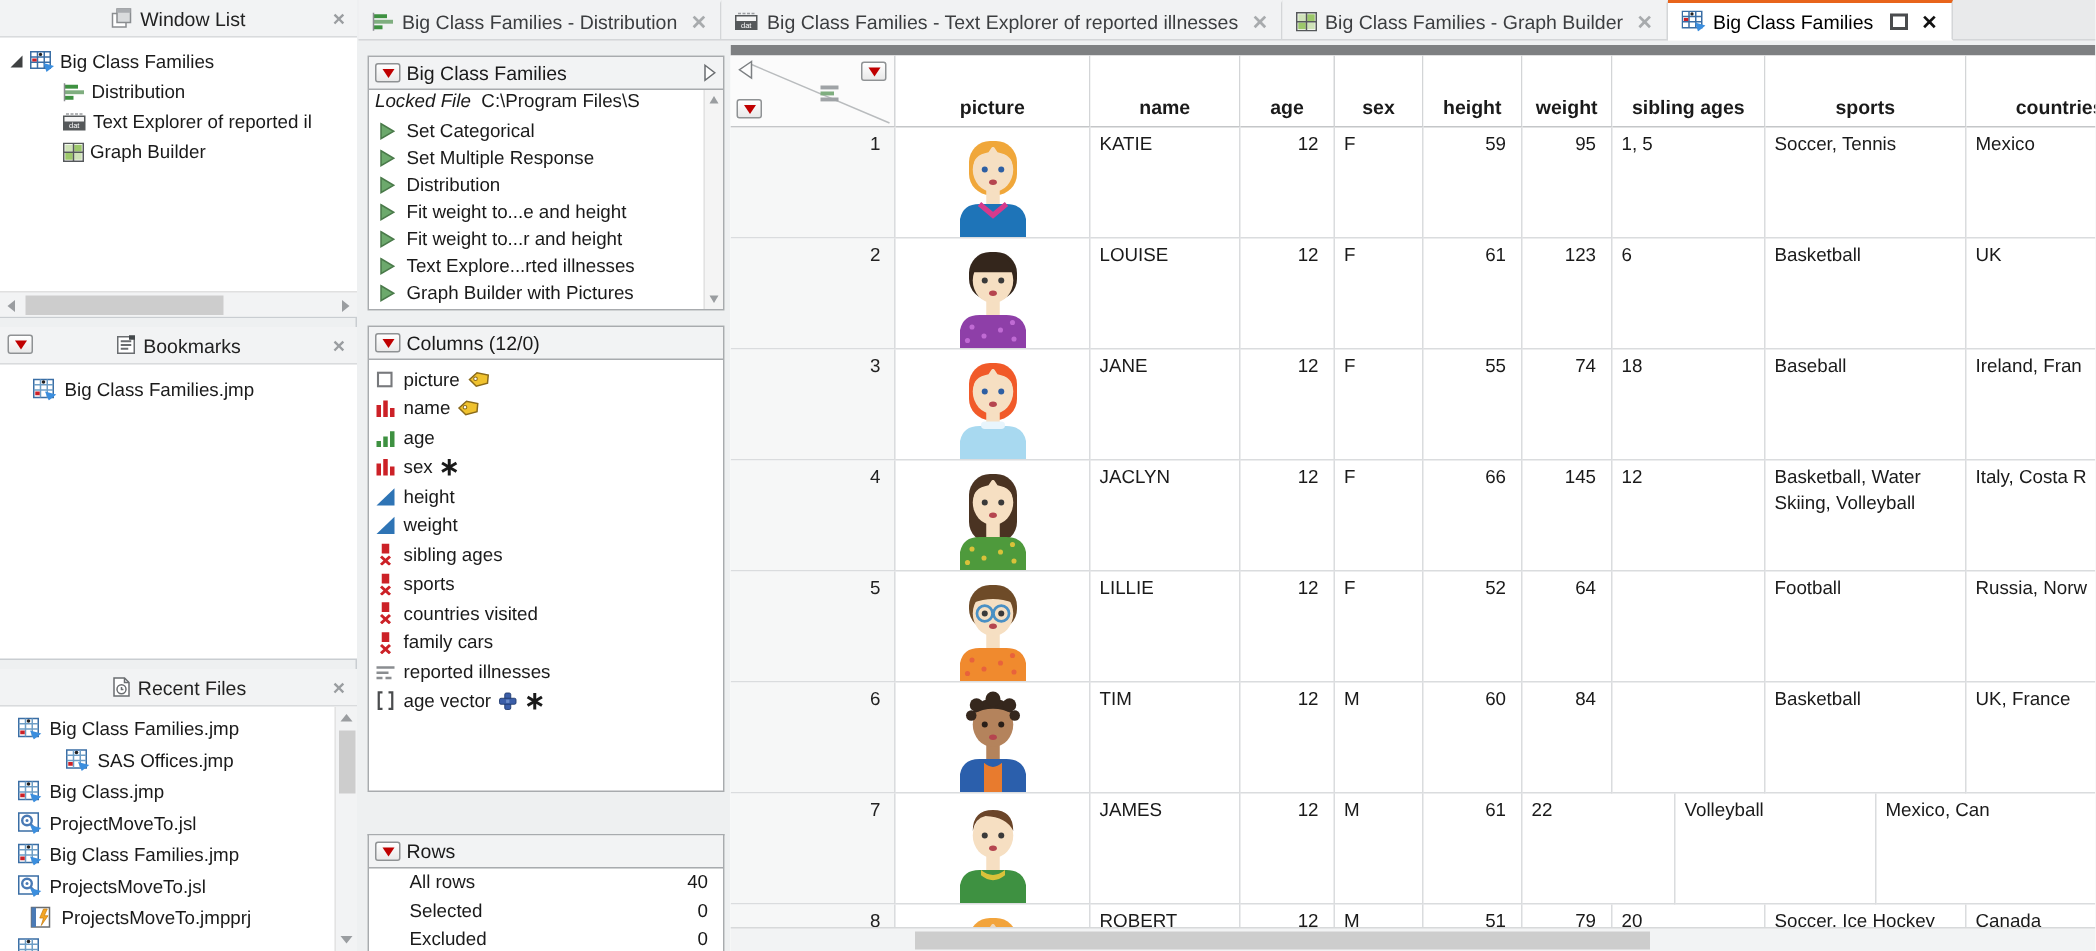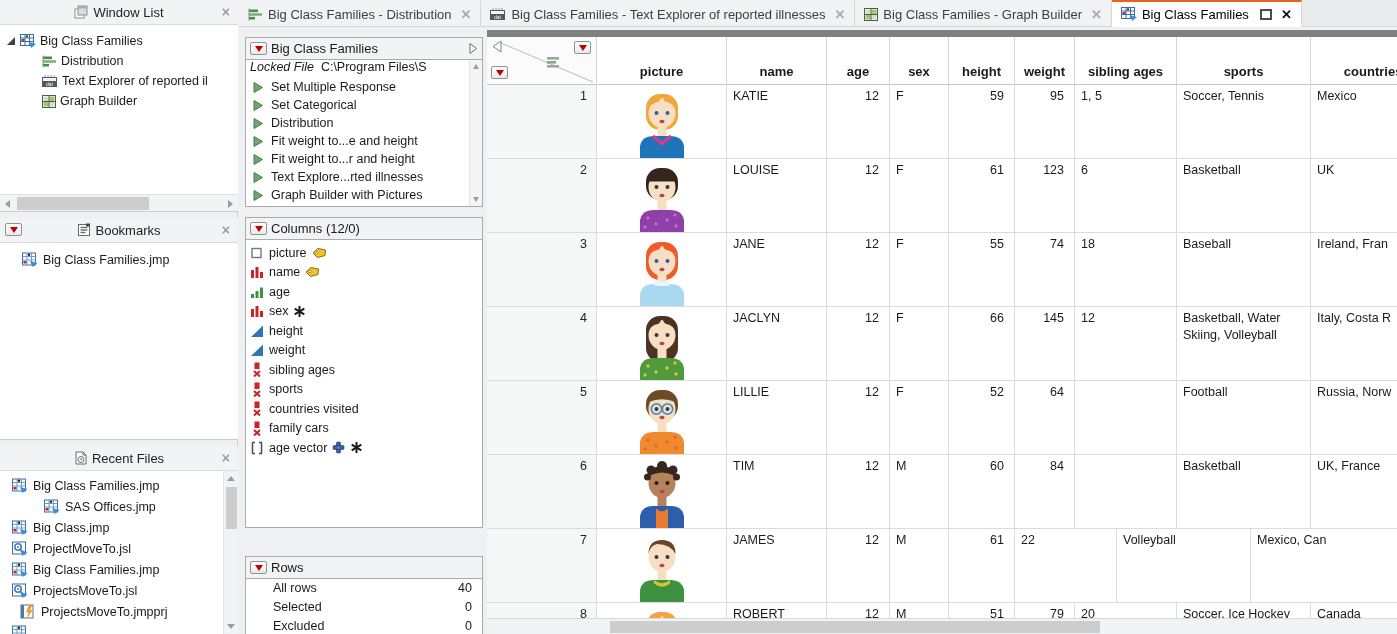--- a/index.html
+++ b/index.html
@@ -396,29 +396,29 @@
       <span class="lk">Locked File</span>&nbsp;
       <span>C:\Program Files\S</span>
     </div>
     <div id="scripts-list">
         <div class="script-row">
     <span class="ic">
             <svg width="12" height="13" viewBox="0 0 12 13">
               <path d="M2 1.5 L10.5 6.5 L2 11.5 Z" fill="#6CA96C" stroke="#4a7a4a"></path>
             </svg>
           </span>
-    <span>Set Multiple Response</span>
+    <span>Set Categorical</span>
         </div>
         <div class="script-row">
     <span class="ic">
             <svg width="12" height="13" viewBox="0 0 12 13">
               <path d="M2 1.5 L10.5 6.5 L2 11.5 Z" fill="#6CA96C" stroke="#4a7a4a"></path>
             </svg>
           </span>
-    <span>Set Categorical</span>
+    <span>Set Multiple Response</span>
         </div>
         <div class="script-row">
     <span class="ic">
             <svg width="12" height="13" viewBox="0 0 12 13">
               <path d="M2 1.5 L10.5 6.5 L2 11.5 Z" fill="#6CA96C" stroke="#4a7a4a"></path>
             </svg>
           </span>
     <span>Distribution</span>
         </div>
         <div class="script-row">
@@ -572,20 +572,30 @@
     <span>countries visited</span>
       </div>
       <div class="col-row">
     <span class="ic">
           <svg width="14" height="15" viewBox="0 0 14 15">
             <rect x="4.5" y="0.5" width="5" height="6.5" fill="#CC2127"></rect>
             <path d="M4 9 L10 14.5 M10 9 L4 14.5" stroke="#CC2127" stroke-width="2"></path>
           </svg>
         </span>
     <span>family cars</span>
+      </div>
+      <div class="col-row">
+    <span class="ic">
+          <svg width="14" height="14" viewBox="0 0 14 14">
+            <path d="M1 4 L13 4" stroke="#8a8d90" stroke-width="1.6"></path>
+            <path d="M1 7.5 L9 7.5" stroke="#8a8d90" stroke-width="1.6"></path>
+            <path d="M1 11 L12 11" stroke="#8a8d90" stroke-width="1.6" stroke-dasharray="4 2"></path>
+          </svg>
+        </span>
+    <span>reported illnesses</span>
       </div>
       <div class="col-row">
     <span class="ic">
           <svg width="14" height="14" viewBox="0 0 14 14">
             <path d="M5 1.5 L2.5 1.5 L2.5 12.5 L5 12.5" fill="none" stroke="#4a4c4e" stroke-width="1.5"></path>
             <path d="M9 1.5 L11.5 1.5 L11.5 12.5 L9 12.5" fill="none" stroke="#4a4c4e" stroke-width="1.5"></path>
           </svg>
         </span>
     <span>age vector</span>
         <span class="ic">

